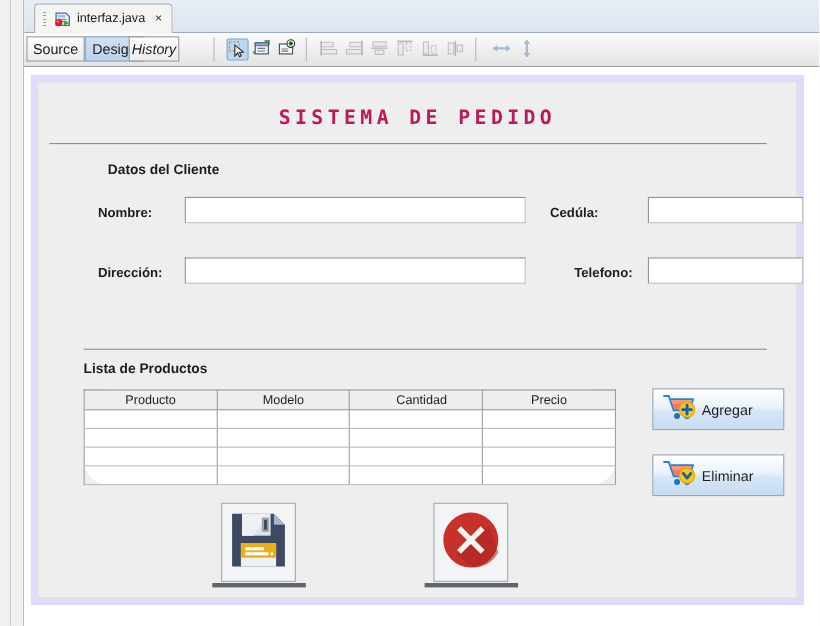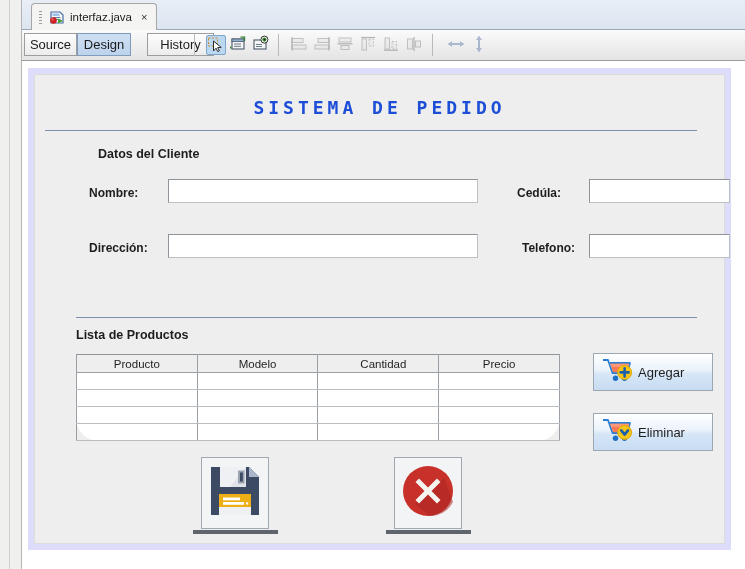--- a/index.html
+++ b/index.html
@@ -147,21 +147,21 @@
   
   .form-title {
     position: absolute;
     left: 0; top: 22px;
     width: 100%;
     text-align: center;
     font-family: "DejaVu Sans Mono", "Liberation Mono", monospace;
     font-size: 18px;
     font-weight: bold;
     letter-spacing: 4px;
-    color: #1d4ed8;
+    color: #be185d;
   }
   .sep {
     position: absolute;
     height: 0;
     border-top: 1px solid #7f8fb0;
   }
 
   .group-title {
     position: absolute;
     font-size: 12.5px;
@@ -261,21 +261,21 @@
           </svg>
         </span>
         <span class="tab-label">interfaz.java</span>
         <span class="tab-close">×</span>
       </div>
     </div>
 
     <div class="modebar">
       <div class="modebtn" style="left:2px;width:53px;">Source</div>
       <div class="modebtn active" style="left:55px;width:54px;">Design</div>
-      <div class="modebtn" style="left:125px;width:67px;">History</div>
+      <div class="modebtn" style="left:95px;width:46px;font-style:italic;">History</div>
 
       <div class="mb-sep" style="left:172px;"></div>
 
       <div class="tbicon sel" style="left:184px;">
         <svg width="18" height="18" viewBox="0 0 18 18">
           <rect x="1.5" y="2" width="9" height="8" fill="none" stroke="#d08a2a" stroke-width="1" stroke-dasharray="2 1.5"></rect>
           <path d="M6.5 5 L6.5 15 L9 12.2 L10.8 15.6 L12.4 14.8 L10.6 11.6 L14.2 11.4 Z" fill="#ffffff" stroke="#2b2b2b" stroke-width="1"></path>
         </svg>
       </div>
 
@@ -367,21 +367,21 @@
         <div class="form-panel">
 
           <div class="form-title">SISTEMA DE PEDIDO</div>
           <div class="sep" style="left:10px; top:55px; width:652px;"></div>
 
           <div class="group-title" style="left:39px; top:72px;margin-left:24px;">Datos del Cliente</div>
 
           <div class="field-label" style="left:54px; top:111px;">Nombre:</div>
           <input class="textfield" style="left: 133px; top: 104px; width: 310px; height: 24px;" placeholder="">
 
-          <div class="field-label" style="left:482px; top:111px;">Cedúla:</div>
+          <div class="field-label" style="left:465px; top:111px;">Cedúla:</div>
           <input class="textfield" style="left: 554px; top: 104px; width: 141px; height: 24px;" placeholder="">
 
           <div class="field-label" style="left:54px; top:166px;">Dirección:</div>
           <input class="textfield" style="left: 133px; top: 159px; width: 310px; height: 24px;" placeholder="">
 
           <div class="field-label" style="left:487px; top:166px;">Telefono:</div>
           <input class="textfield" style="left: 554px; top: 159px; width: 141px; height: 24px;" placeholder="">
 
           <div class="sep" style="left:41px; top:242px; width:621px;"></div>
 

